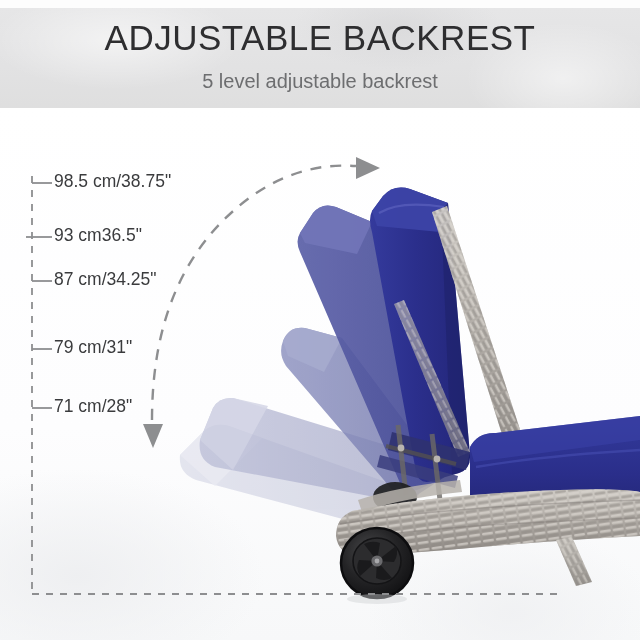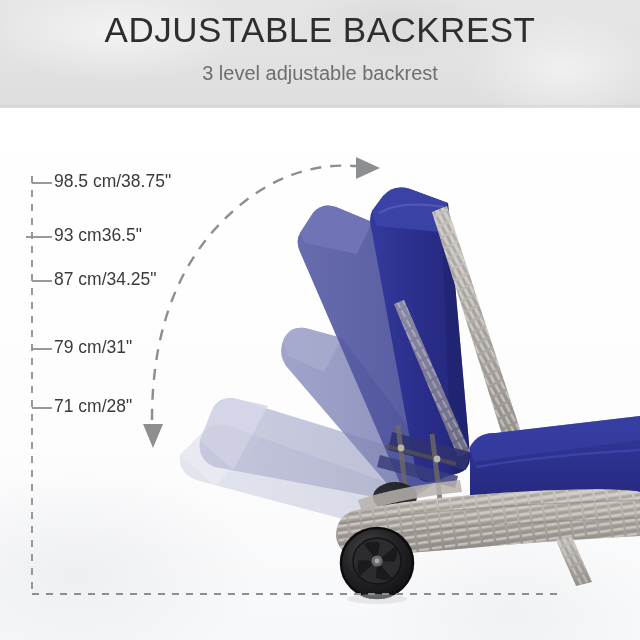--- a/index.html
+++ b/index.html
@@ -14,21 +14,21 @@
 
   #stage {
     position:relative;
     width:640px; height:640px;
     background:#fdfdfd;
     overflow:hidden;
   }
 
   
   #header {
-    position:absolute; left:0; top:0;
+    position:absolute; left:0; top:8px;
     width:640px; height:108px;
     background:
       radial-gradient(ellipse 180px 70px at 18% 30%, rgba(255,255,255,.55), rgba(255,255,255,0) 70%),
       radial-gradient(ellipse 150px 60px at 62% 18%, rgba(206,206,208,.45), rgba(255,255,255,0) 70%),
       radial-gradient(ellipse 140px 80px at 88% 65%, rgba(255,255,255,.5), rgba(255,255,255,0) 70%),
       linear-gradient(180deg,#e6e6e7 0%, #e2e2e3 55%, #dedede 100%);
   }
   #header:after {
     content:""; position:absolute; left:0; bottom:0; width:100%; height:3px;
     background:linear-gradient(180deg, rgba(208,208,210,.7), rgba(255,255,255,0));
@@ -76,21 +76,21 @@
     line-height:1;
   }
 </style>
 </head>
 <body>
 
 <div id="stage">
 
   <div id="header">
     <div id="title">ADJUSTABLE BACKREST</div>
-    <div id="subtitle">3 level adjustable backrest</div>
+    <div id="subtitle">5 level adjustable backrest</div>
   </div>
 
   <div id="photo"></div>
 
   <svg class="layer" viewBox="0 0 640 640">
     <defs>
       <linearGradient id="gNavyTop" x1="0" y1="0" x2="1" y2="0">
         <stop offset="0%" stop-color="#343a9c"></stop>
         <stop offset="45%" stop-color="#2b2f8c"></stop>
         <stop offset="100%" stop-color="#232679"></stop>

